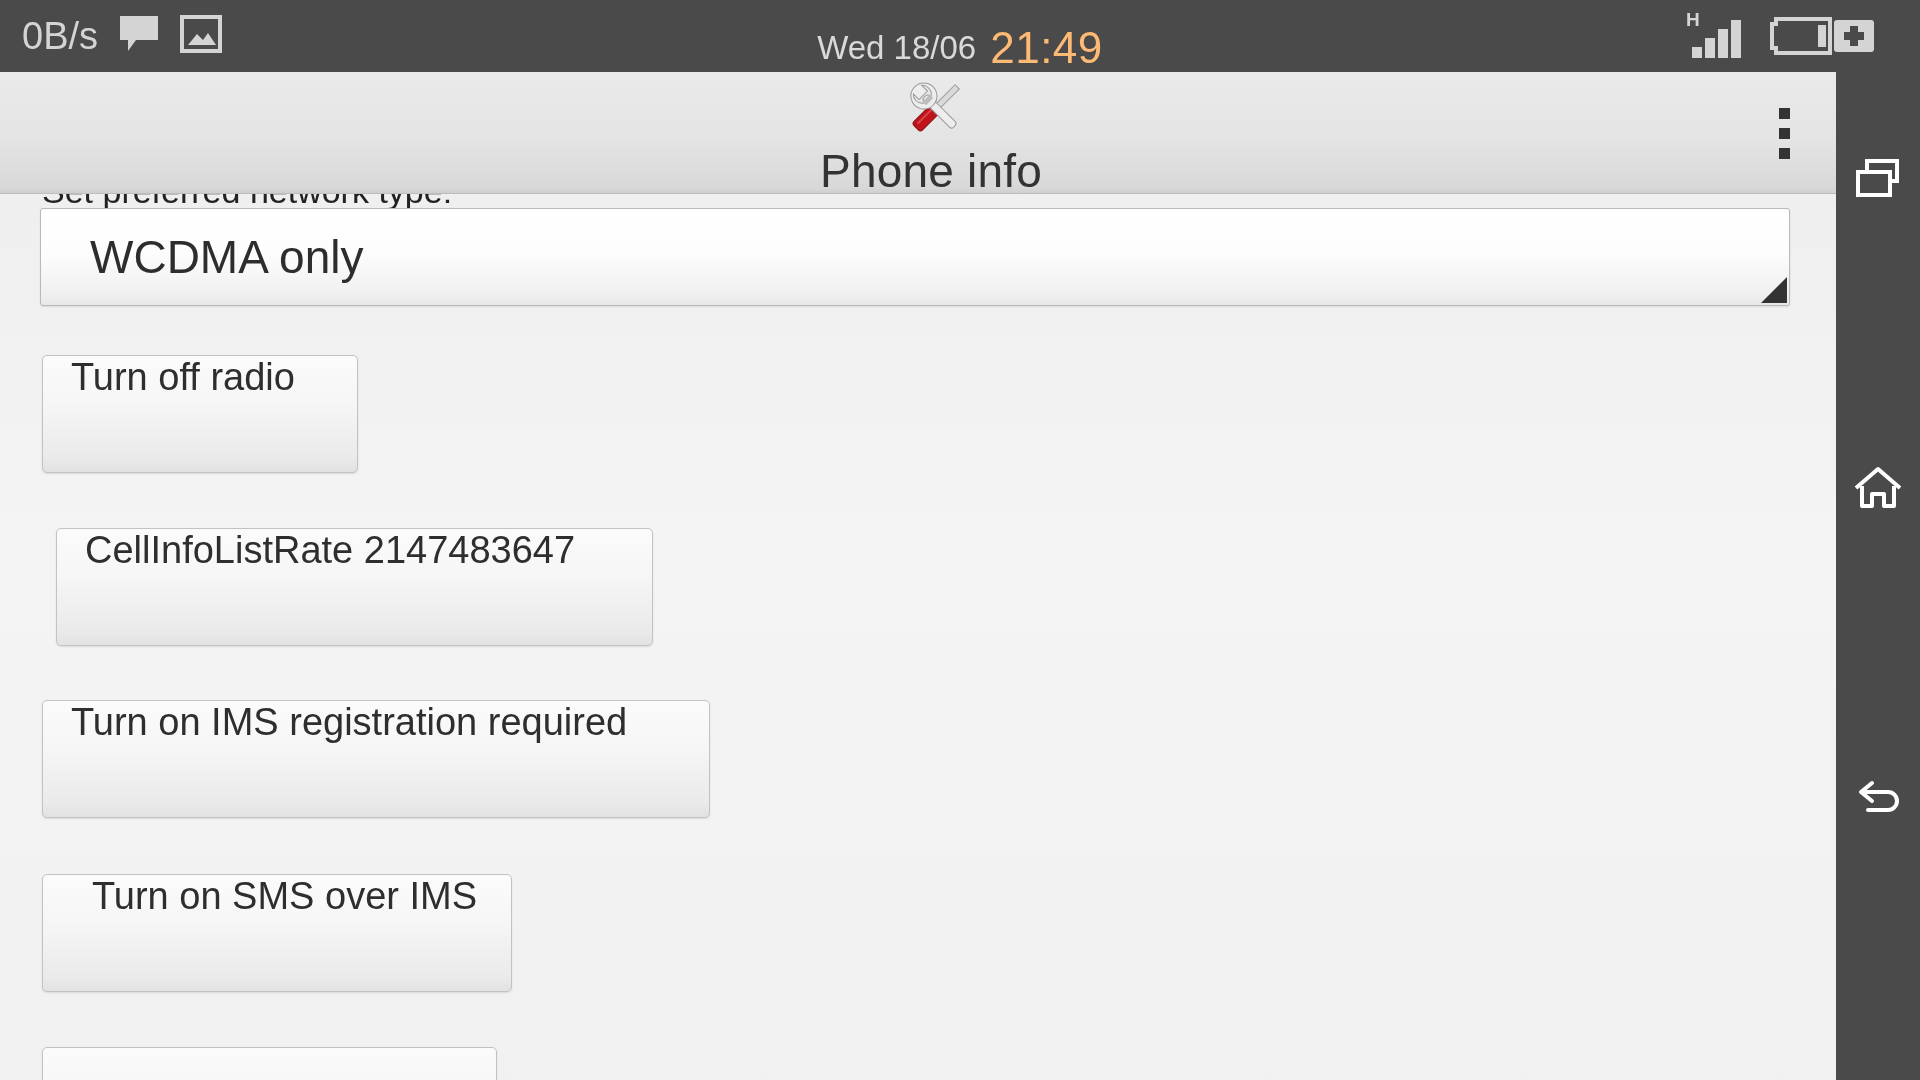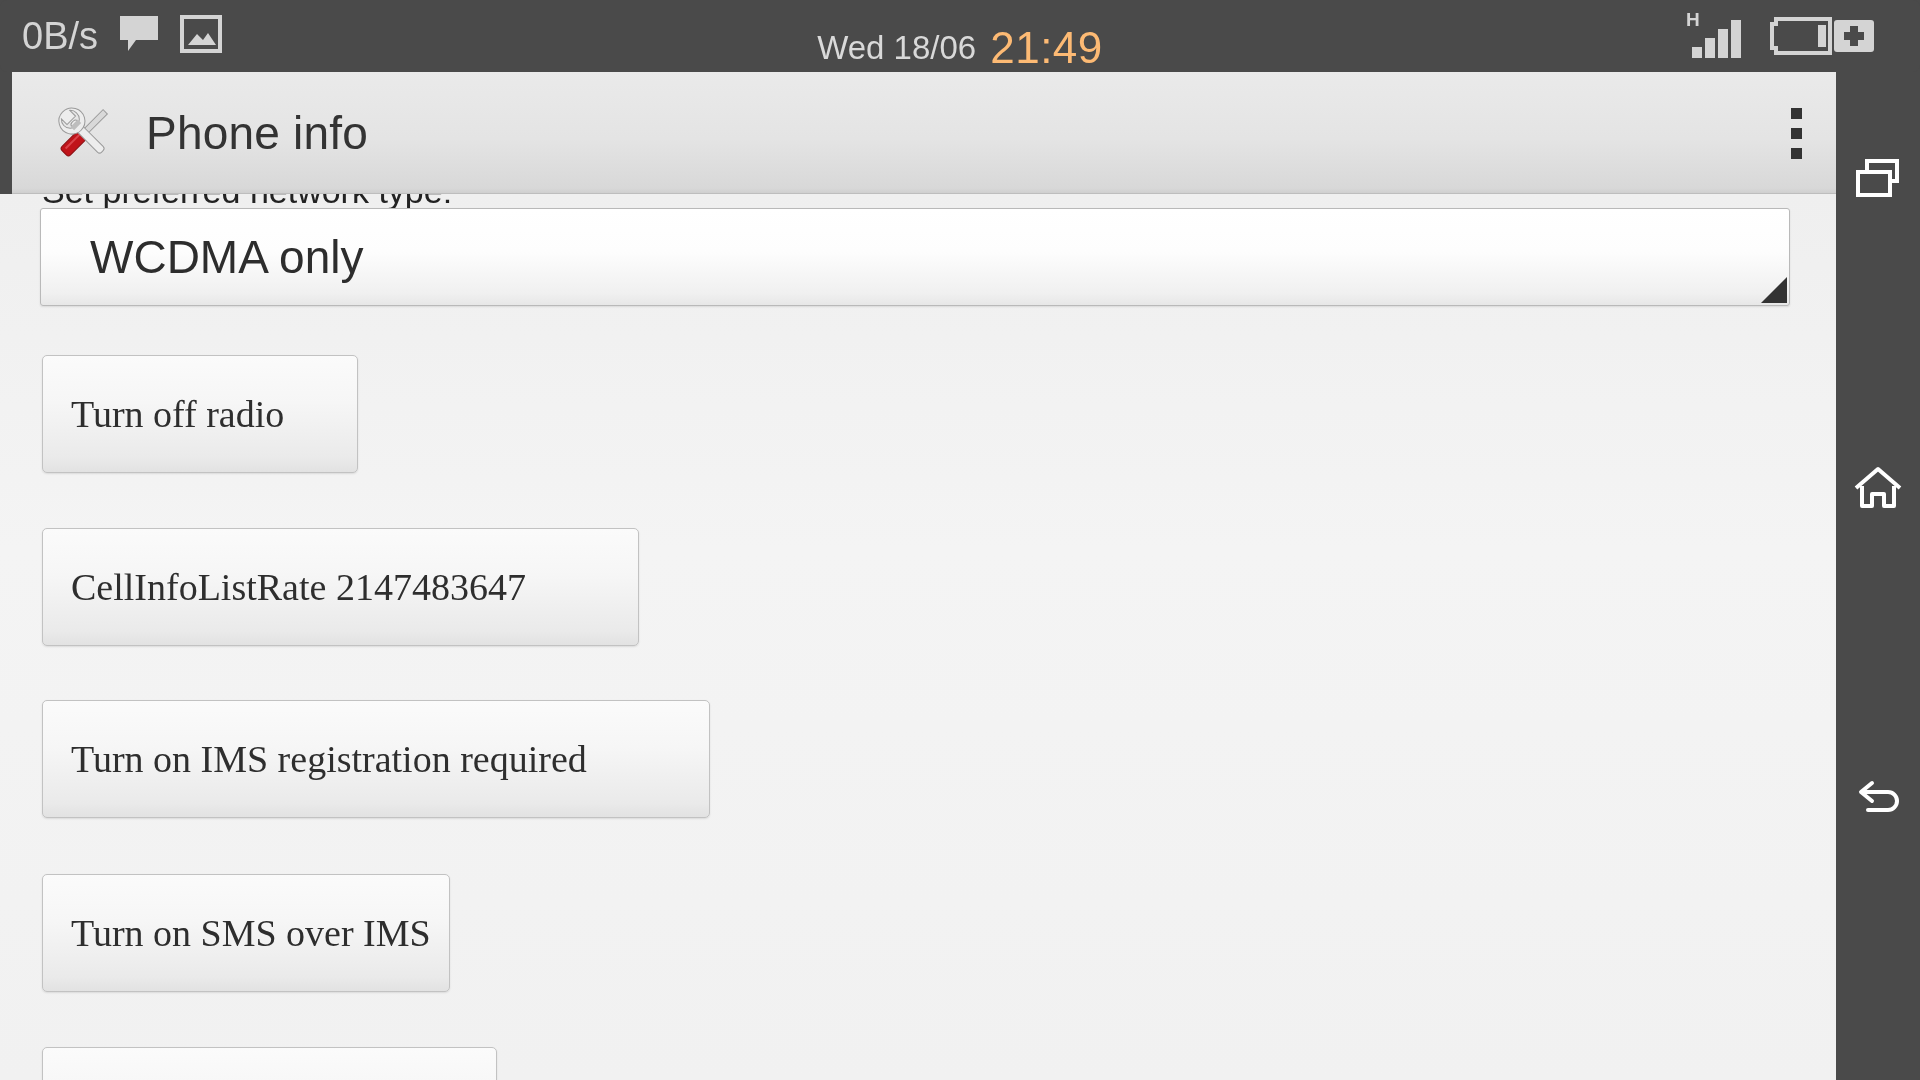--- a/index.html
+++ b/index.html
@@ -46,25 +46,25 @@
   .bars{position:absolute;left:6px;bottom:4px;display:flex;align-items:flex-end;gap:3px;}
   .bar{width:10px;background:#d4d4d4;}
   .bar.b1{height:11px;}
   .bar.b2{height:20px;}
   .bar.b3{height:29px;}
   .bar.b4{height:38px;}
   .batt-wrap{position:relative;display:flex;align-items:center;}
 
   
   .actionbar{
-    position:absolute;left:12px;top:72px;width:1836px;height:122px;
+    position:absolute;left:0;top:72px;width:1836px;height:122px;
     background:linear-gradient(180deg,#eaeaea 0%,#e4e4e4 55%,#d8d8d8 96%,#cfcfcf 100%);
     border-bottom:1px solid #bdbdbd;
     box-sizing:border-box;
-    display:flex;align-items:center;
+    display:flex;align-items:center;flex-direction:column;
   }
   .app-icon{width:72px;height:72px;margin-left:36px;flex:0 0 auto;}
   .app-title{
     margin-left:26px;font-size:46px;color:#333333;letter-spacing:0.2px;
   }
   .overflow{
     position:absolute;right:0;top:0;width:104px;height:122px;
     display:flex;flex-direction:column;align-items:center;justify-content:center;gap:9px;
   }
   .odot{width:11px;height:11px;background:#333333;}
@@ -94,27 +94,26 @@
     position:absolute;right:2px;bottom:2px;
     width:0;height:0;border-left:26px solid transparent;border-bottom:26px solid #333333;
   }
 
   .btn{
     position:absolute;left:42px;
     box-sizing:border-box;
     background:linear-gradient(180deg,#fbfbfb 0%,#f6f6f6 40%,#eaeaea 88%,#e2e2e2 100%);
     border:1px solid #c2c2c2;border-radius:5px;
     box-shadow:0 1px 2px rgba(0,0,0,0.10);
-    display:flex;align-items:center;
+    display:flex;align-items:flex-start;
     height:118px;
-    font-family:Liberation Serif, serif;
   }
   .btn-label{margin:0 28px;font-size:38px;color:#2e2e2e;white-space:nowrap;}
   .btn.b0{top:161px;}
-  .btn.b1{top:334px;}
+  .btn.b1{top:334px;margin-left:14px;}
   .btn.b2{top:506px;}
   .btn.b3{top:680px;}
   .btn.b4{top:853px;}
 </style>
 </head>
 <body>
 
 <div class="screen">
 
   <div class="statusbar">
@@ -203,21 +202,21 @@
     </div>
 
     <div class="btn b1" style="width: 597px;">
       <span class="btn-label">CellInfoListRate 2147483647</span>
     </div>
 
     <div class="btn b2" style="width: 668px;">
       <span class="btn-label">Turn on IMS registration required</span>
     </div>
 
-    <div class="btn b3" style="width: 408px;">
+    <div class="btn b3" style="width: 470px; padding-left: 21px;">
       <span class="btn-label">Turn on SMS over IMS</span>
     </div>
 
     <div class="btn b4" style="width: 455px;">
       
     </div>
 
   </div>
 
   <div class="navbar">

